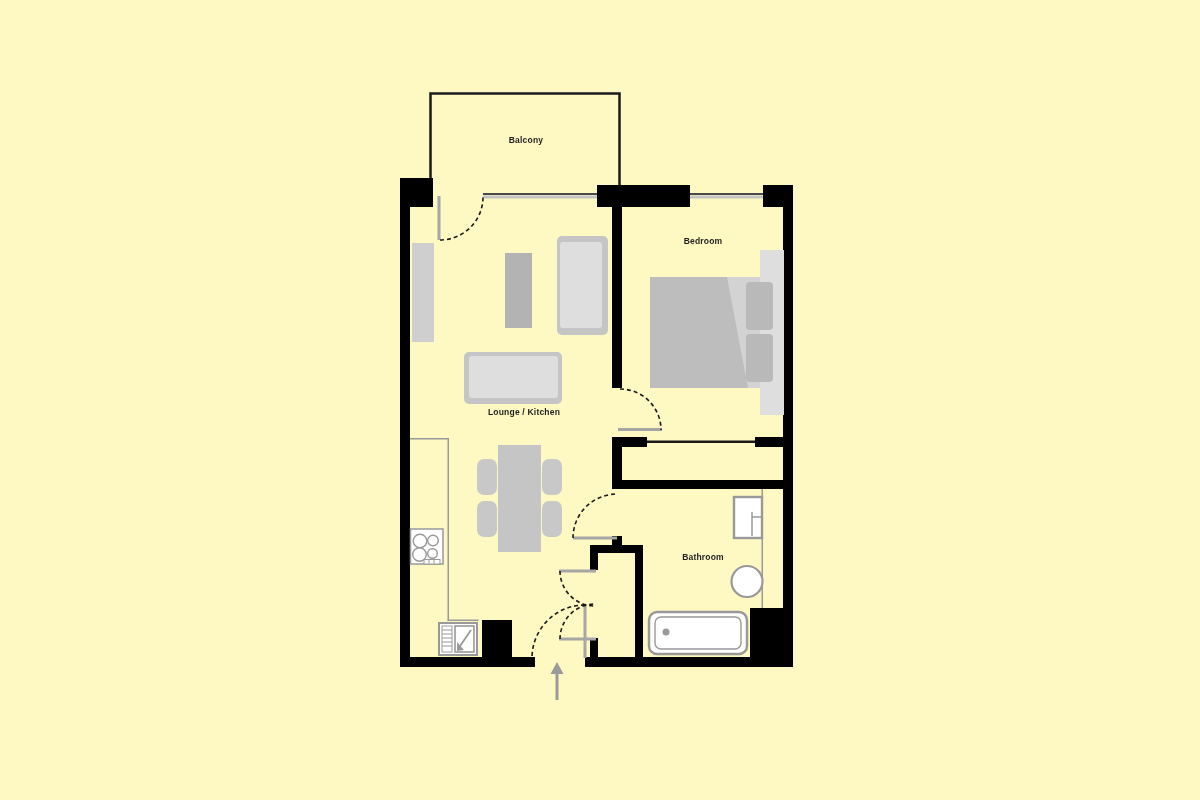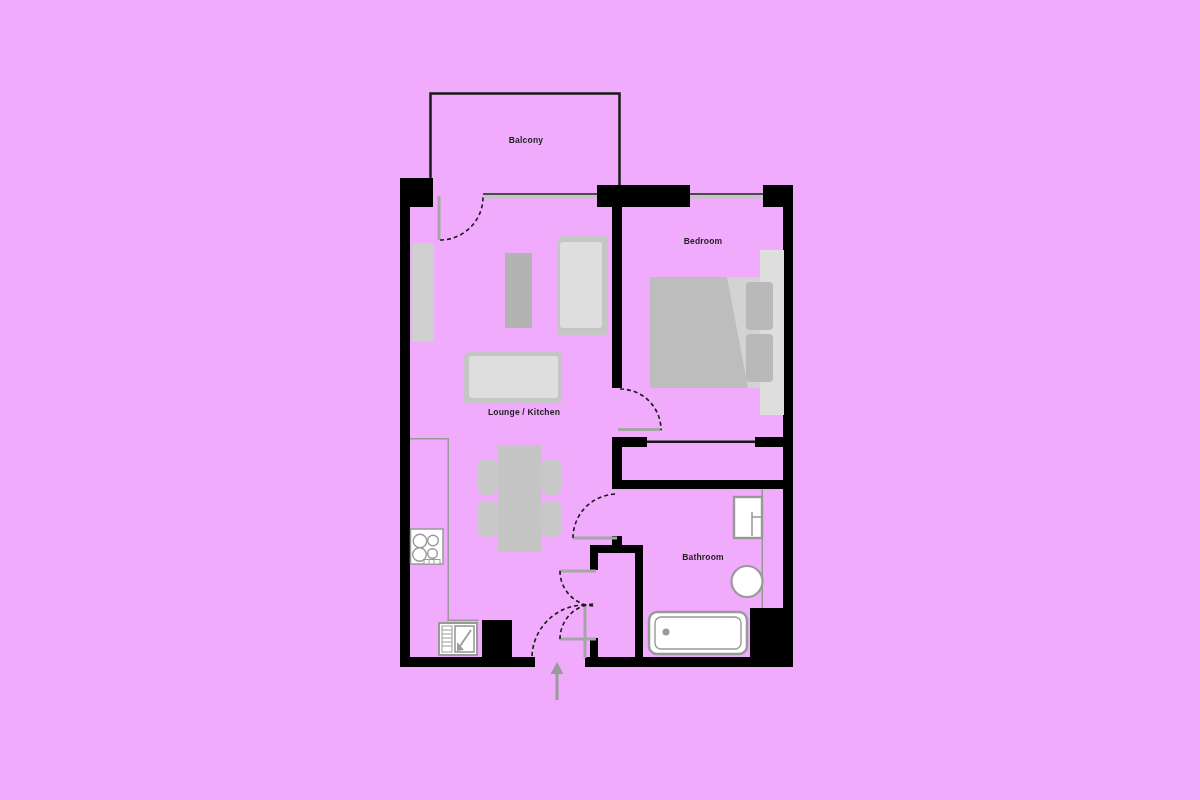--- a/index.html
+++ b/index.html
@@ -1,16 +1,16 @@
 <!DOCTYPE html>
 <html style="--wall: #000000; --outline: #1a1a1a; --window_dark: #4a4a4a; --window_light: #c4c4c4; --door: #a6a6a6; --counter_line: #999999; --fixture_stroke: #999999; --furniture_light: #dedede; --furniture_mid: #c5c5c5; --furniture_dark: #b3b3b3; --bed_sheet: #d3d3d3; --bed_duvet: #bdbdbd; --arrow: #9a9a9a; --text: #1f1f1f;"><head>
 <meta charset="utf-8">
 <style>
   html,body{margin:0;padding:0;background:#ffffff;width:1200px;height:800px;overflow:hidden;}
-  #canvas{position:relative;width:1200px;height:800px;background:#f0abfc;}
+  #canvas{position:relative;width:1200px;height:800px;background:#fef9c3;}
   svg{position:absolute;left:0;top:0;}
   .wall{fill:var(--wall);}
   .balcony-line{stroke:var(--outline);stroke-width:2.5;fill:none;}
   .win-dark{fill:var(--window_dark);}
   .win-light{fill:var(--window_light);}
   .door-leaf{fill:var(--door);}
   .arc{stroke:var(--outline);stroke-width:1.6;fill:none;stroke-dasharray:4 3;}
   .slide{fill:var(--outline);}
   .counter{fill:var(--counter_line);}
   .fx{stroke:var(--fixture_stroke);fill:#ffffff;}

